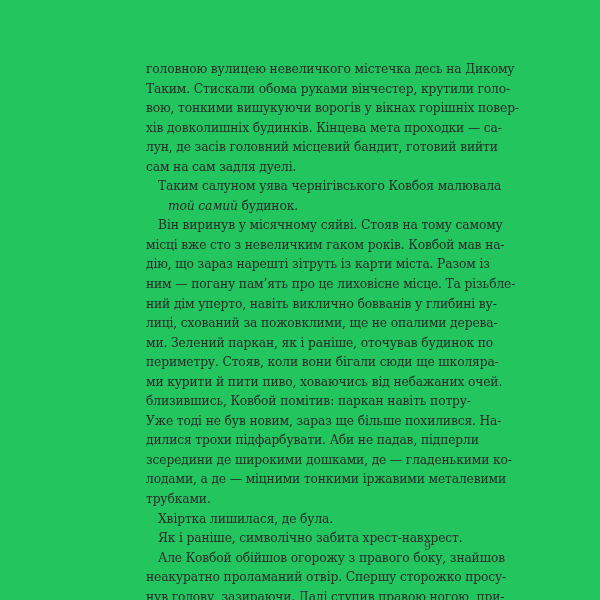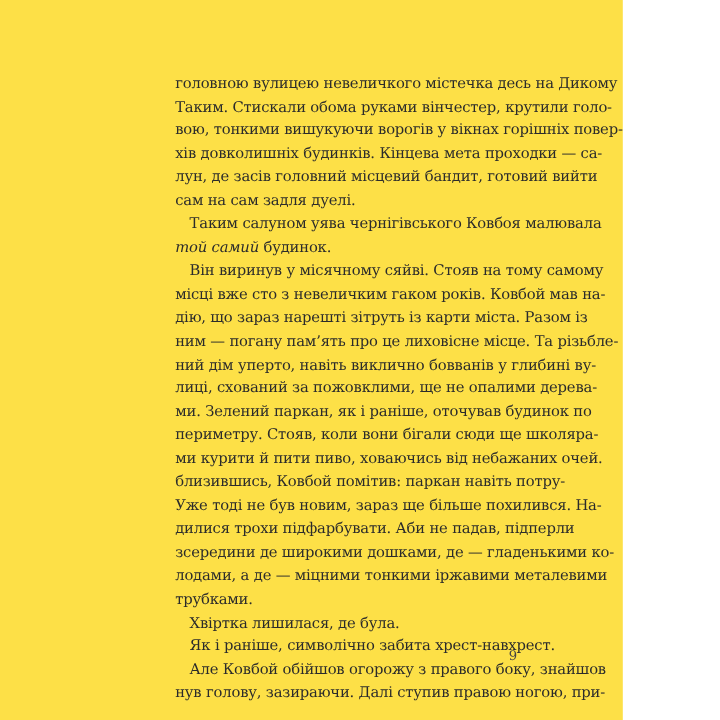--- a/index.html
+++ b/index.html
@@ -9,22 +9,22 @@
     }
     body {
       width: 600px;
       height: 600px;
       position: relative;
       overflow: hidden;
     }
     .page {
       position: absolute;
       left: 0; top: 0;
-      width: 519px; height: 600px;
-      background: #fde047;
+      width: 600px; height: 600px;
+      background: #22c55e;
     }
     .text-block {
       position: absolute;
       left: 146px;
       top: 60px;
       width: 310px;
       font-family: "DejaVu Serif", "Liberation Serif", serif;
       font-size: 12.3px;
       line-height: 19.55px;
       color: #2b2b2b;
@@ -36,21 +36,21 @@
       text-align: justify;
       text-align-last: justify;
       height: 19.55px;
     }
     .line.last {
       text-align-last: left;
     }
     .line.indent {
       padding-left: 12px;
     }
-    .it { font-style: italic; }
+    .it { font-style: italic; margin-left: 22px; }
     .page-number {
       position: absolute;
       left: 424px;
       top: 540px;
       font-family: "DejaVu Serif", "Liberation Serif", serif;
       font-size: 11px;
       color: #444444;
     }
   </style>
 </head>
@@ -77,16 +77,17 @@
       <span class="line"><span>ми курити й пити пиво, ховаючись від небажаних очей.</span></span>
       <span class="line"><span>близившись, Ковбой помітив: паркан навіть потру-</span></span>
       <span class="line"><span>Уже тоді не був новим, зараз ще більше похилився. На-</span></span>
       <span class="line"><span>дилися трохи підфарбувати. Аби не падав, підперли</span></span>
       <span class="line"><span>зсередини де широкими дошками, де — гладенькими ко-</span></span>
       <span class="line"><span>лодами, а де — міцними тонкими іржавими металевими</span></span>
       <span class="line last"><span>трубками.</span></span>
       <span class="line indent last"><span>Хвіртка лишилася, де була.</span></span>
       <span class="line indent last"><span>Як і раніше, символічно забита хрест-навхрест.</span></span>
       <span class="line indent"><span>Але Ковбой обійшов огорожу з правого боку, знайшов</span></span>
+      <span class="line"><span>неакуратно проламаний отвір. Спершу сторожко просу-</span></span>
       <span class="line"><span>нув голову, зазираючи. Далі ступив правою ногою, при-</span></span>
     </div>
   <div class="page-number">9</div>
 </div>
 
 </body></html>

